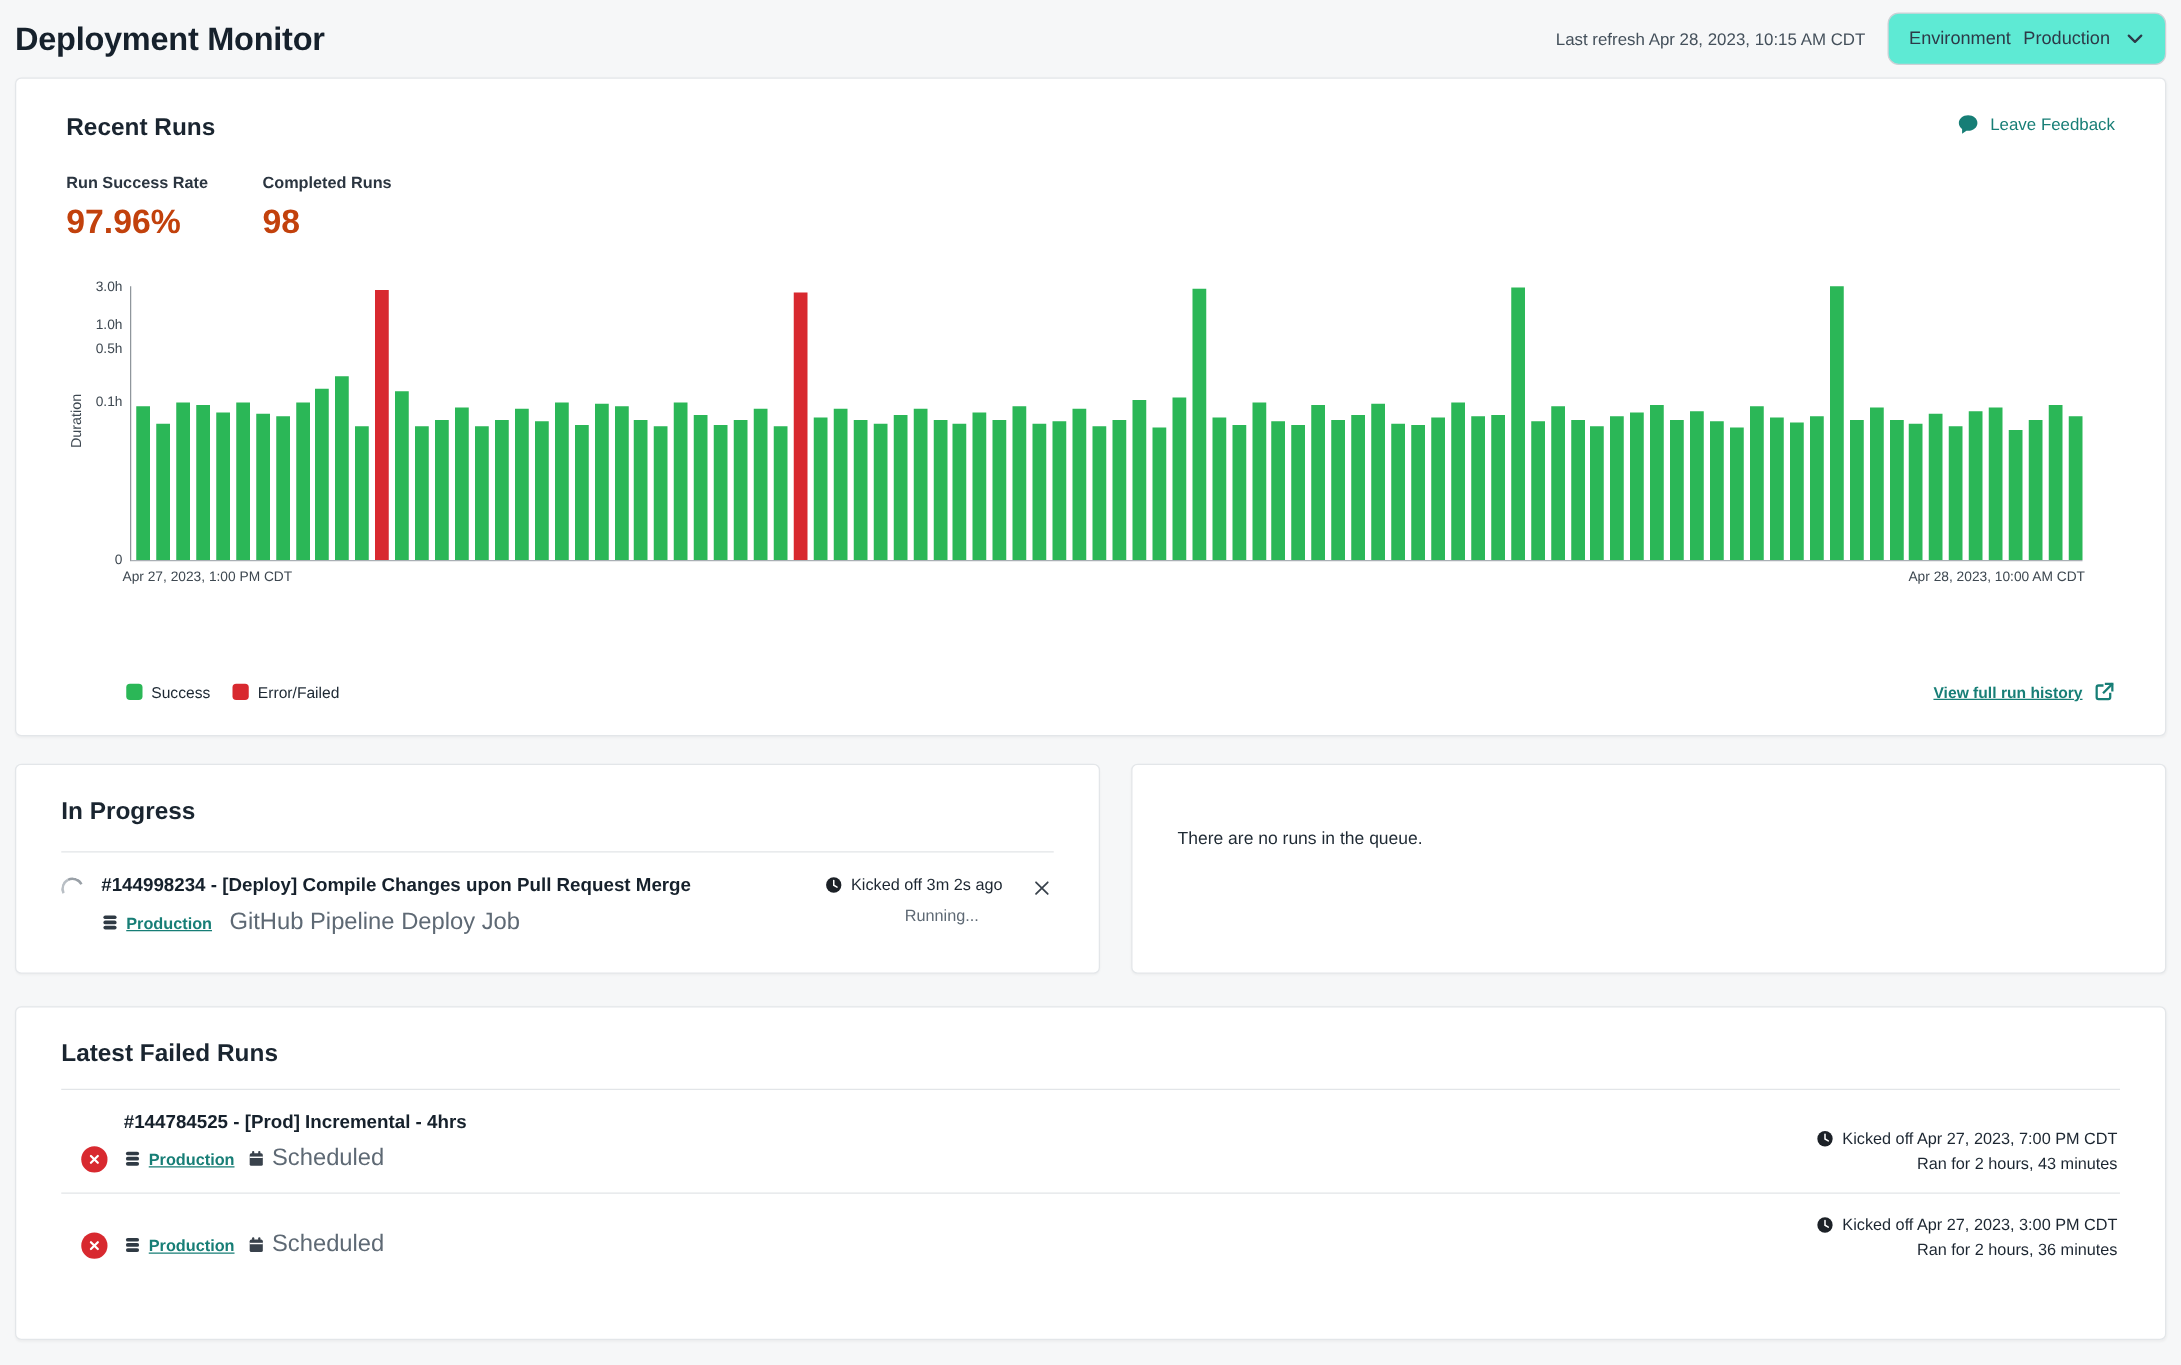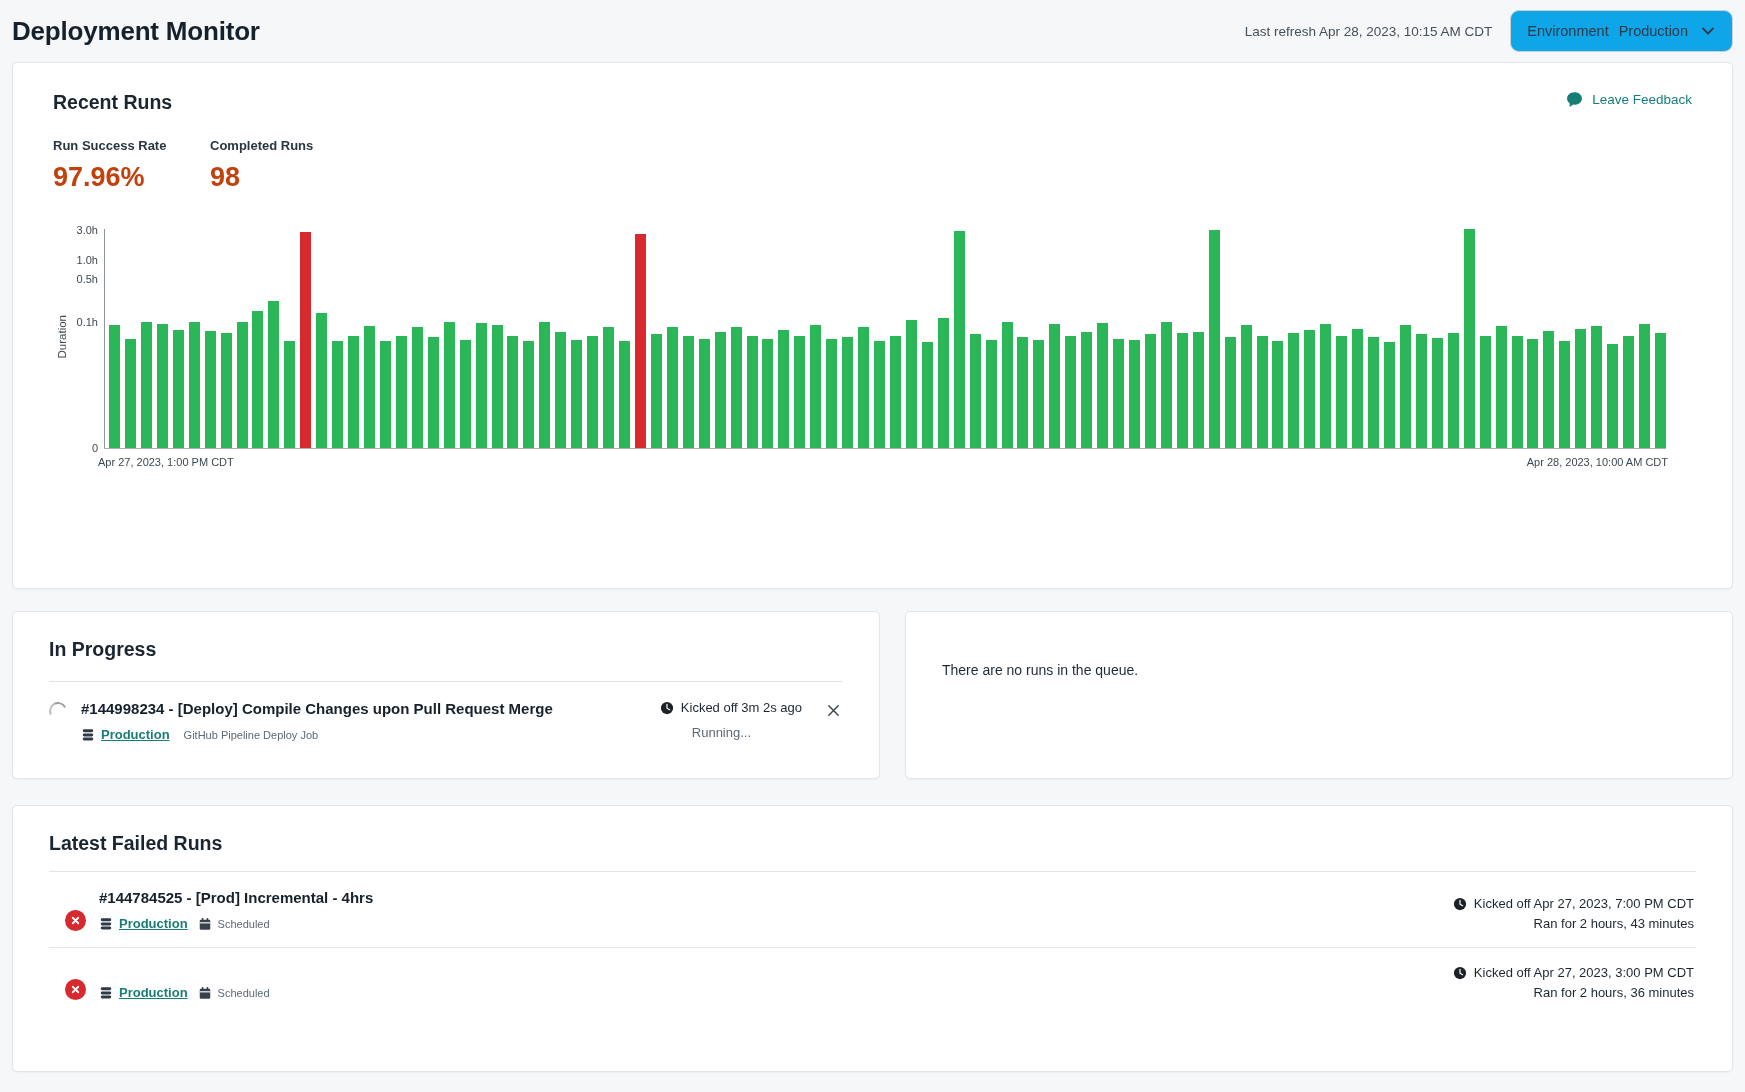--- a/index.html
+++ b/index.html
@@ -12,21 +12,21 @@
   }
   .page { padding: 0 12px; }
 
   
   .topbar { height: 62px; display: flex; align-items: center; justify-content: space-between; }
   .page-title { font-size: 26px; font-weight: 700; color: #16212c; letter-spacing: -0.2px; text-align: right; }
   .topbar-right { display: flex; align-items: center; gap: 18px; }
   .last-refresh { font-size: 13.5px; color: #44505b; }
   .env-select {
     display: flex; align-items: center; gap: 10px;
-    background: #0ea5e9; border: 1px solid #ccd1d6; border-radius: 9px;
+    background: #5eead4; border: 1px solid #ccd1d6; border-radius: 9px;
     height: 42px; padding: 0 16px; cursor: pointer;
     font-size: 14.5px; color: #2d3a48;
   }
   .env-select .env-label { color: #2d3a48; }
   .env-select .env-value { color: #2d3a48; }
   .env-select svg { margin-left: 2px; }
 
   
   .card {
     background: #ffffff; border: 1px solid #e3e6e9; border-radius: 5px;
@@ -79,22 +79,22 @@
   .run-row { display: flex; align-items: flex-start; padding-top: 18px; }
   .spinner { width: 18px; height: 18px; border-radius: 50%;
     border: 2px solid transparent; border-top-color: #99a0a7; border-left-color: #b9bfc5;
     transform: rotate(18deg); margin-top: 2px; }
   .run-main { flex: 1; margin-left: 14px; }
   .run-title { font-size: 15px; font-weight: 700; color: #16212c; }
   .run-sub { display: flex; align-items: center; gap: 10px; margin-top: 10px; }
   .pill-link { display: flex; align-items: center; gap: 6px; cursor: pointer; }
   .pill-link .link-text { font-size: 13px; font-weight: 700; color: var(--teal, #177e76);
     text-decoration: underline; }
-  .job-type { font-size: 11px; color: #5e6974; margin-left: 4px; }
-  .run-right { text-align: center; }
+  .job-type { font-size: 19px; color: #5e6974; margin-left: 4px; }
+  .run-right { text-align: right; }
   .kicked-line { display: flex; align-items: center; justify-content: flex-end; gap: 7px;
     font-size: 13px; color: #1c2631; }
   .running-text { font-size: 13px; color: #5e6974; margin-top: 10px; padding-right: 19px; }
   .close-btn { margin-left: 22px; margin-top: 1px; cursor: pointer; background: none; border: none;
     padding: 2px; line-height: 0; }
   .queue-empty { font-size: 14px; color: #1f2a34; margin-top: 24px; }
 
   
   .failed-card { margin-top: 26px; height: 267px; padding: 26px 36px 0 36px; }
   .failed-sub { font-size: 13.5px; color: #2a333d; margin-top: 10px; }
@@ -262,20 +262,42 @@
             <div class="bar" style="height: 124px;"></div>
             <div class="bar" style="height: 115px;"></div>
           </div>
       </div>
       <div class="xlabels">
         <span>Apr 27, 2023, 1:00 PM CDT</span>
         <span>Apr 28, 2023, 10:00 AM CDT</span>
       </div>
     </div>
 
+    <div class="rr-bottom">
+      <div class="legend">
+        <div class="legend-item">
+          <span class="legend-swatch" style="background: rgb(43, 183, 87);"></span>
+          <span>Success</span>
+        </div>
+        <div class="legend-item">
+          <span class="legend-swatch" style="background: rgb(216, 41, 47);"></span>
+          <span>Error/Failed</span>
+        </div>
+      </div>
+      <div class="view-history">
+        <span class="link-text">View full run history</span>
+        <span class="icon-dim">
+          <svg width="17" height="17" viewBox="0 0 16 16" fill="none" stroke="#177e76" stroke-width="1.7" stroke-linecap="square">
+              <path d="M6.5 3.2H3.6c-.8 0-1.4.6-1.4 1.4v7.4c0 .8.6 1.4 1.4 1.4H11c.8 0 1.4-.6 1.4-1.4V9.5"></path>
+              <path d="M9.2 2h4.8v4.8"></path>
+              <path d="M13.6 2.4L7.6 8.4"></path>
+            </svg>
+        </span>
+      </div>
+    </div>
   </div>
 
   <div class="mid-row">
     <div class="card in-progress">
       <div class="card-heading">In Progress</div>
       <hr class="divider ip-divider">
       <div class="run-row">
         <div class="spinner"></div>
         <div class="run-main">
           <div class="run-title">#144998234 - [Deploy] Compile Changes upon Pull Request Merge</div>

